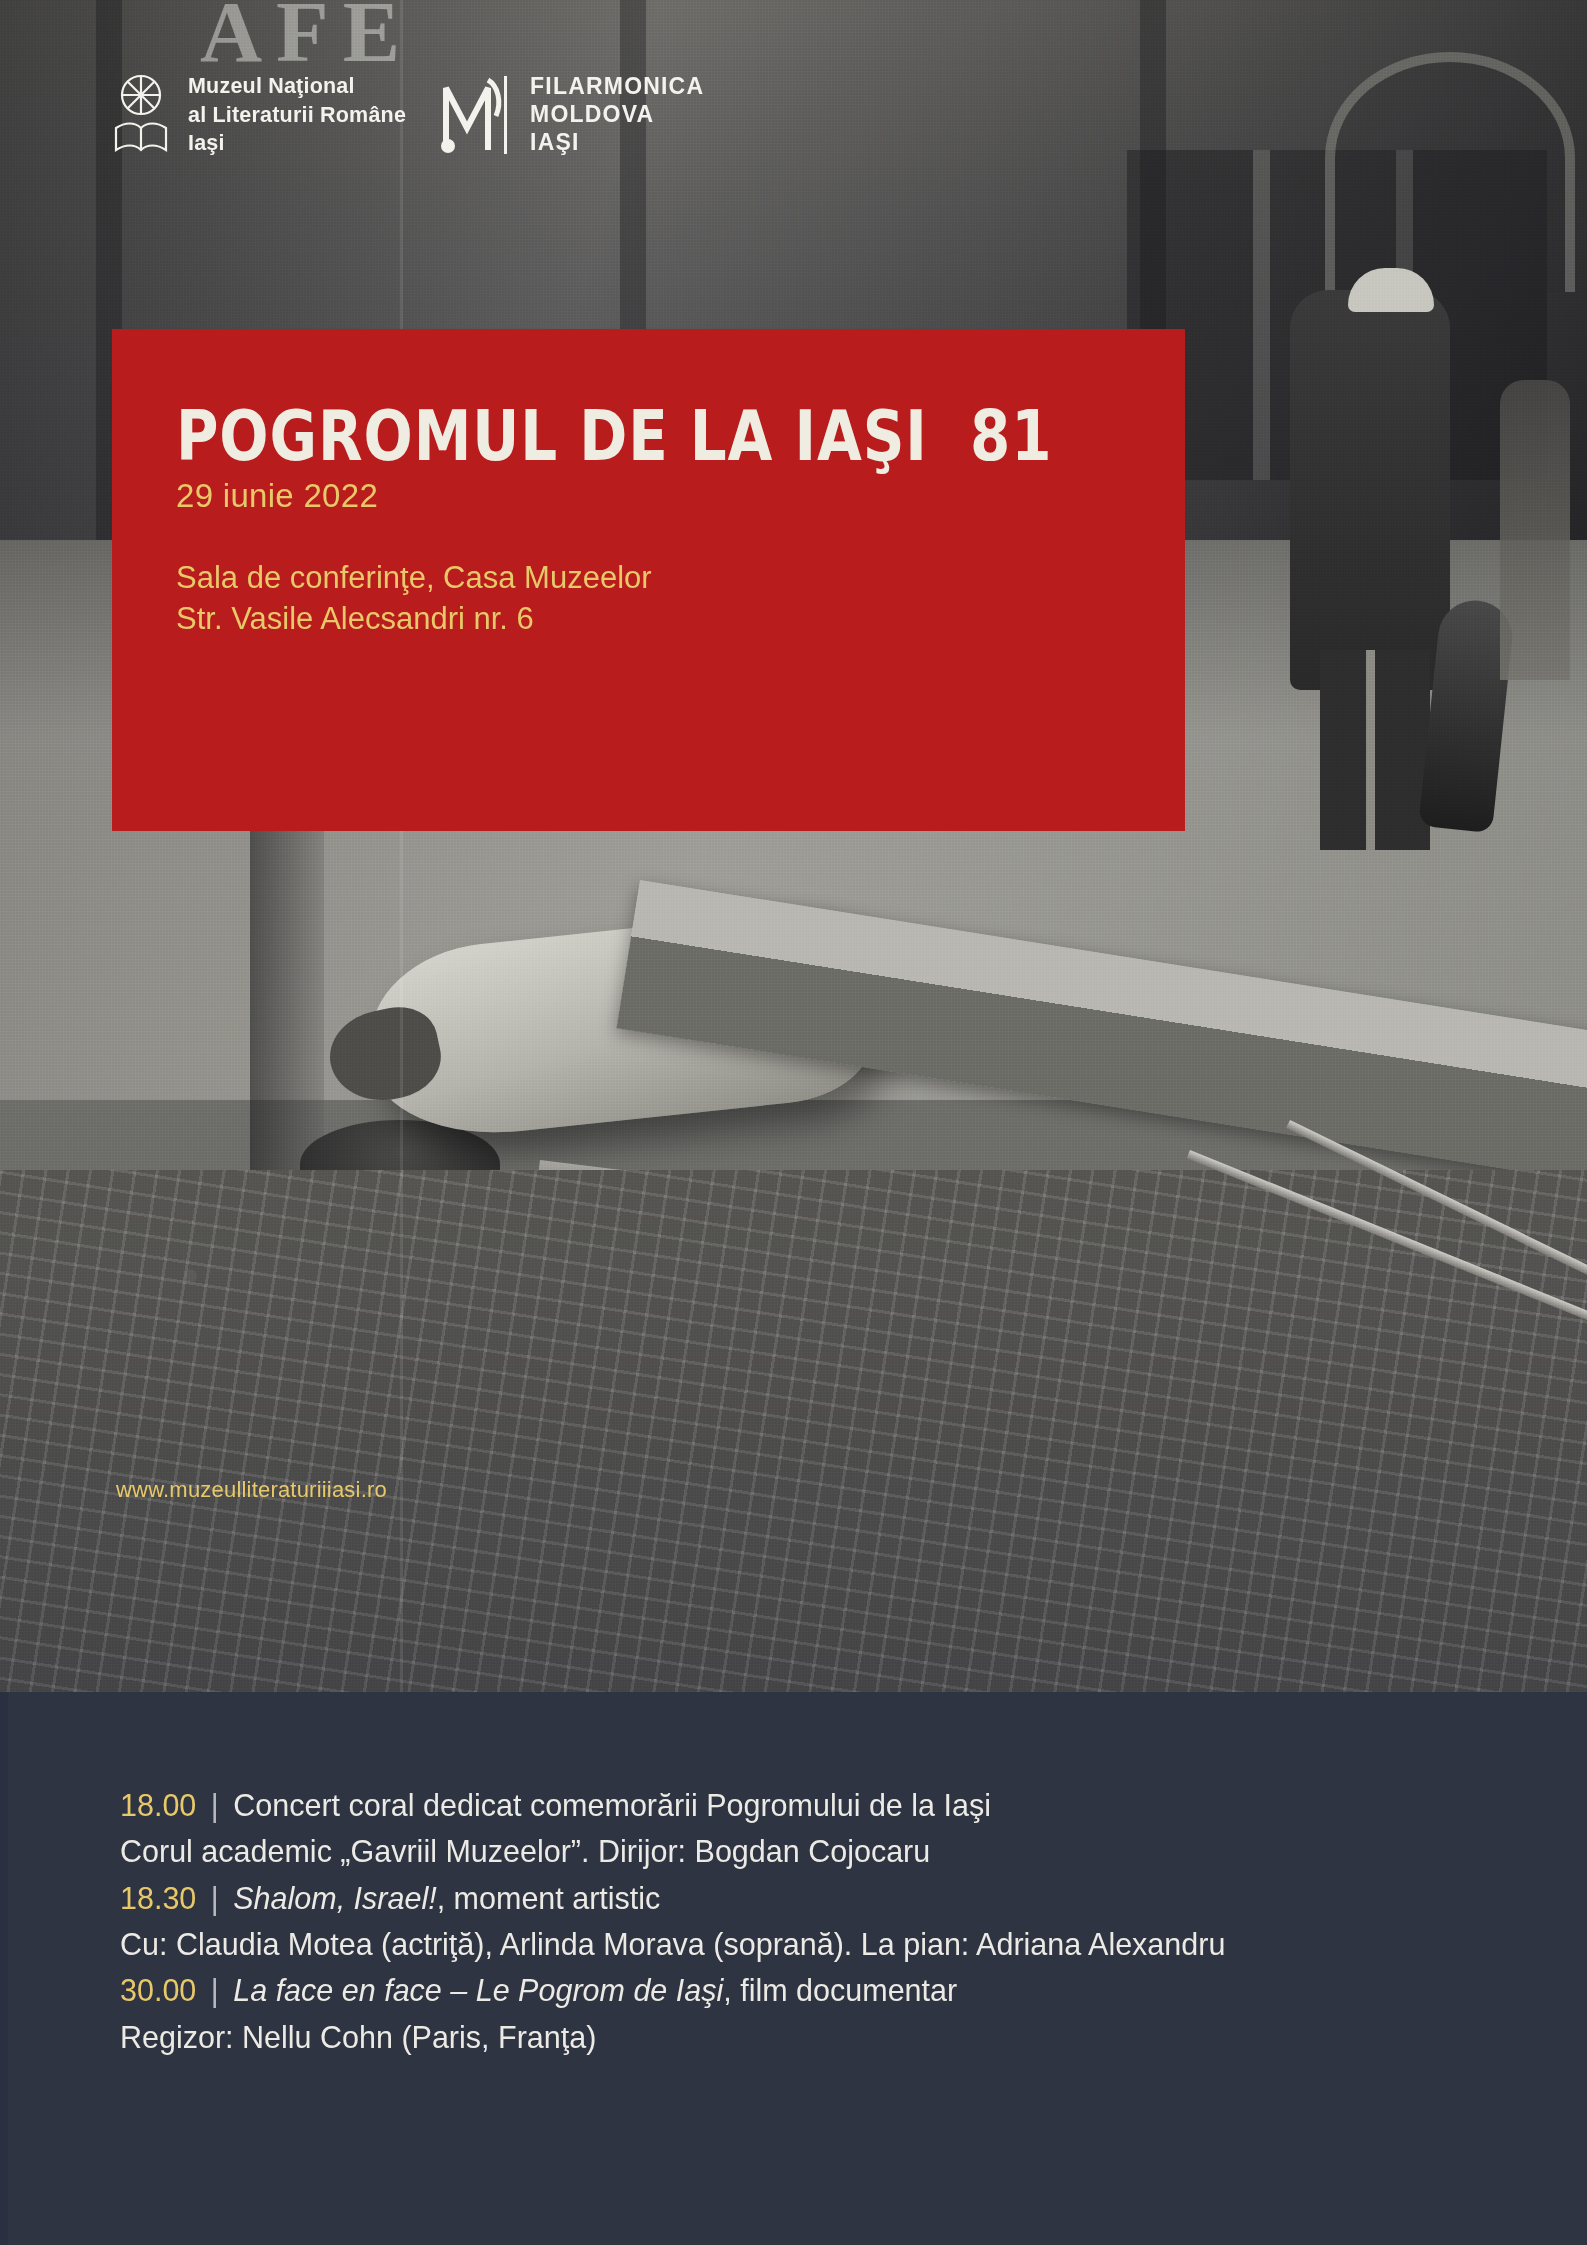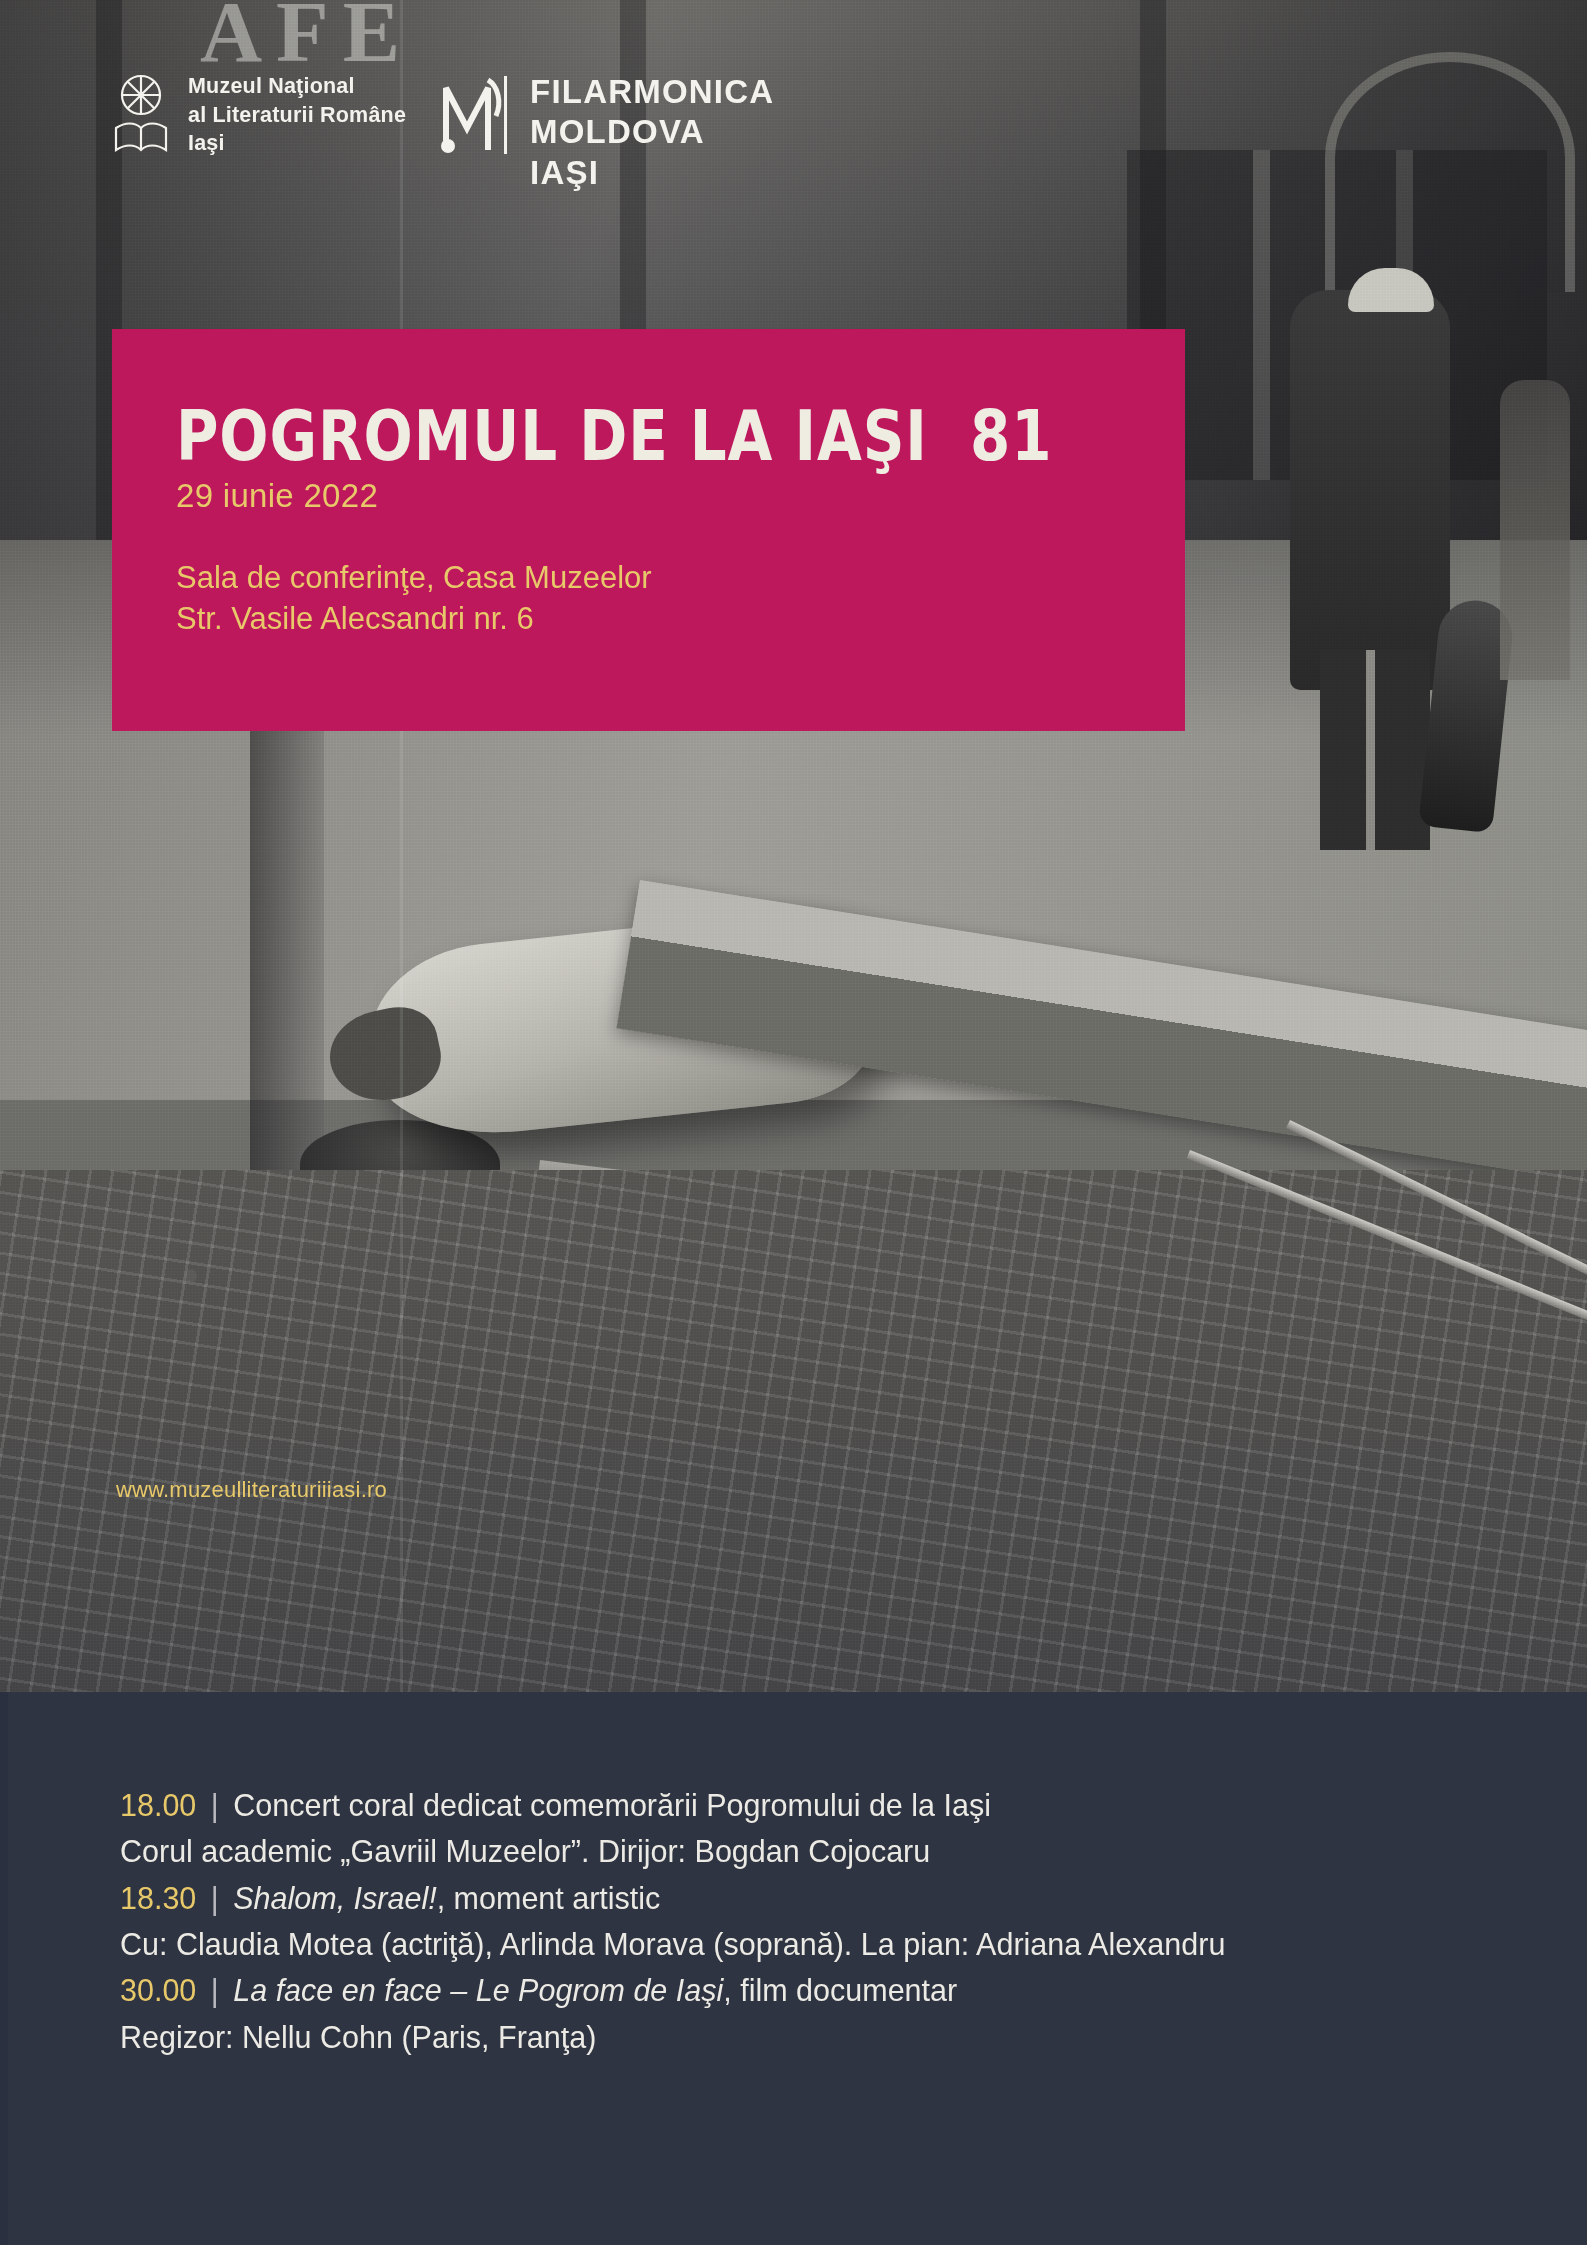--- a/index.html
+++ b/index.html
@@ -227,32 +227,32 @@
   .logo-mark { flex: 0 0 auto; }
   .logo-text {
     font-size: 21.5px;
     line-height: 1.33;
     letter-spacing: .2px;
     font-weight: 600;
     color: #f3f2ed;
     white-space: pre-line;
   }
   .logo-text.phil {
-    font-size: 33px;
+    font-size: 23px;
     line-height: 1.22;
     letter-spacing: 1.2px;
     font-weight: 700;
   }
 
   
   .title-panel {
     position: absolute;
     left: 112px; top: 329px;
-    width: 1073px; height: 402px;
-    background: #be185d;
+    width: 1073px; height: 502px;
+    background: #b91c1c;
     z-index: 5;
     padding: 66px 64px 0 64px;
   }
   .title {
     font-family: "DejaVu Sans Condensed", "Liberation Sans Narrow", "Liberation Sans", sans-serif;
     font-weight: 700;
     font-size: 70px;
     letter-spacing: 1px;
     color: #efece2;
     transform: scaleX(0.92);

